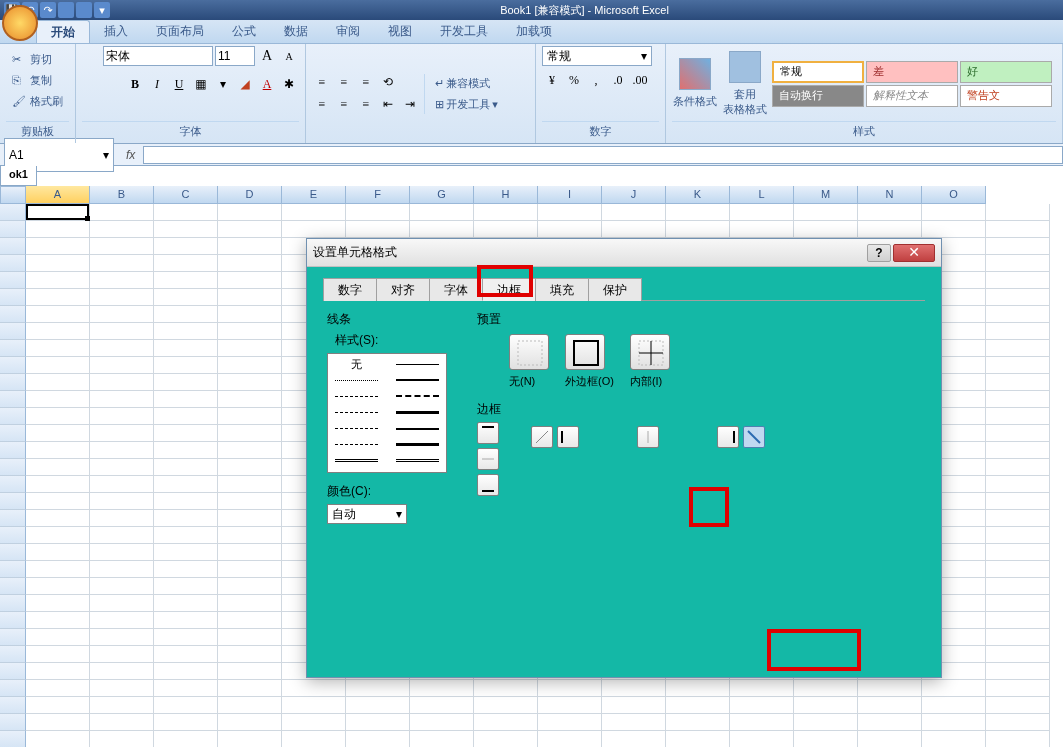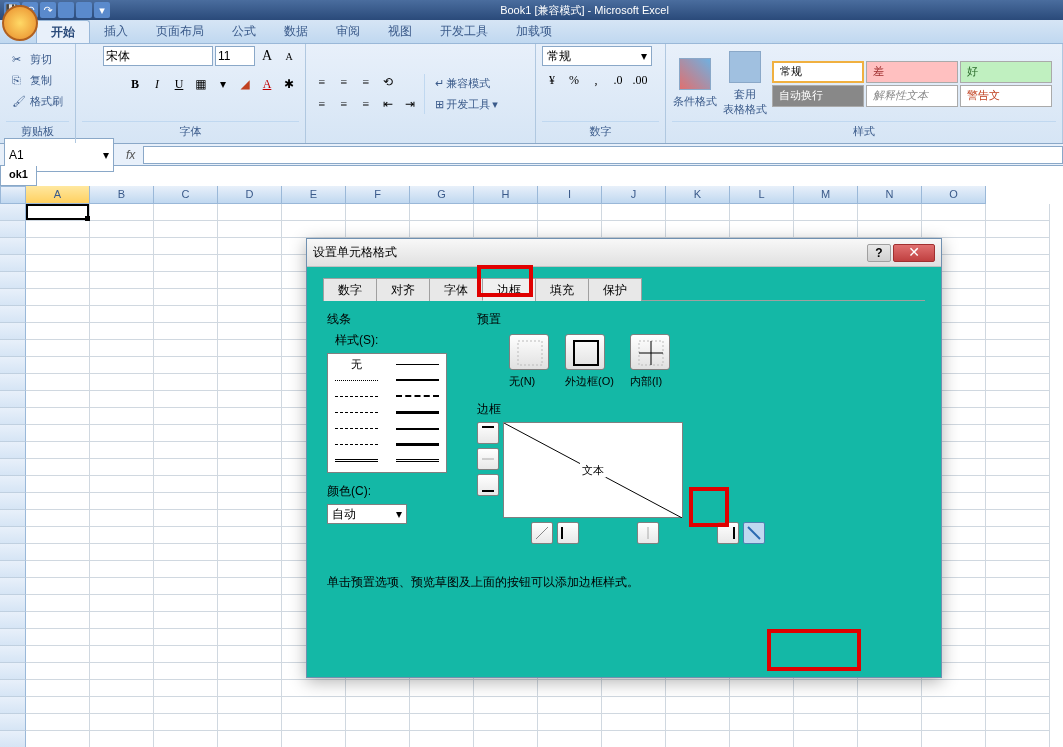--- a/index.html
+++ b/index.html
@@ -1035,26 +1035,20 @@
                   <line x1="2" y1="8" x2="14" y2="8" stroke="#aaa"></line>
                 </svg>
               </div>
             <div class="bicon">
                 <svg width="16" height="16">
                   <line x1="2" y1="14" x2="14" y2="14" stroke="#000" stroke-width="2"></line>
                 </svg>
               </div>
           </div>
           <div>
-            <div class="preview-box">
-              <svg class="preview-diag" viewBox="0 0 180 96">
-                  <line x1="0" y1="0" x2="180" y2="96" stroke="#000"></line>
-                </svg>
-              <div class="preview-text">文本</div>
-            </div>
             <div class="border-bottom-row">
               <div class="bicon">
                   <svg width="16" height="16">
                     <line x1="2" y1="14" x2="14" y2="2" stroke="#888"></line>
                   </svg>
                 </div>
               <div class="bicon">
                   <svg width="16" height="16">
                     <line x1="2" y1="2" x2="2" y2="14" stroke="#000" stroke-width="2"></line>
                   </svg>
@@ -1075,20 +1069,19 @@
                   <svg width="16" height="16">
                     <line x1="2" y1="2" x2="14" y2="14" stroke="#2a6ab0" stroke-width="2"></line>
                   </svg>
                 </div>
             </div>
           </div>
         </div>
       </div>
     </div>
 
-    <div class="help-text">单击预置选项、预览草图及上面的按钮可以添加边框样式。</div>
   </div>
 
 
   <div class="highlight" style="left:170px;top:26px;width:56px;height:32px"></div>
   <div class="highlight" style="left:382px;top:248px;width:40px;height:40px"></div>
   <div class="highlight" style="left:460px;top:390px;width:94px;height:42px"></div>
 </div>
 
 </body></html>

